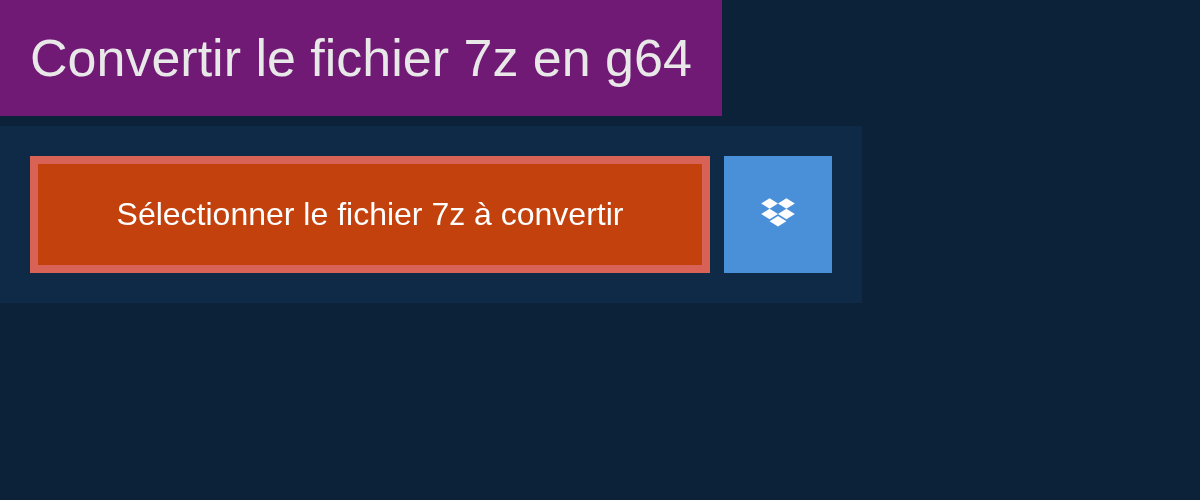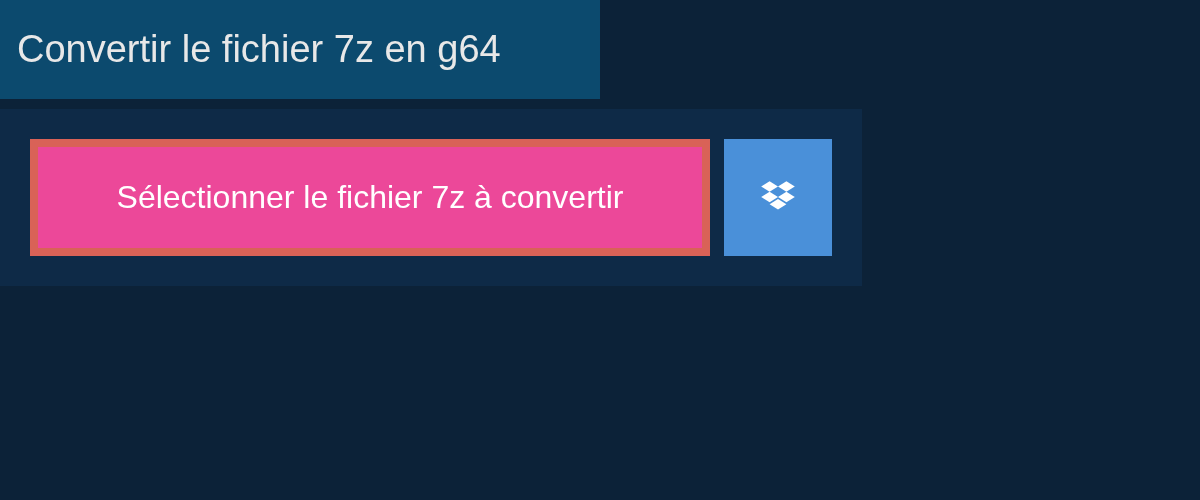--- a/index.html
+++ b/index.html
@@ -8,40 +8,40 @@
       box-sizing: border-box;
     }
     body {
       width: 1200px;
       height: 500px;
       background-color: #0c2238;
       font-family: -apple-system, BlinkMacSystemFont, 'Segoe UI', Arial, sans-serif;
       overflow: hidden;
     }
     .title-bar {
-      background-color: #0c4a6e;
+      background-color: #701a75;
       color: #e8e8e8;
-      font-size: 38px;
+      font-size: 52px;
       font-weight: 400;
-      padding: 28px 17px;
+      padding: 28px 30px;
       display: inline-block;
       min-width: 600px;
     }
     .upload-panel {
       background-color: #0e2a47;
       margin-top: 10px;
       padding: 30px;
       width: 862px;
       display: flex;
       gap: 14px;
       align-items: stretch;
     }
     .select-file-button {
       flex: 1;
-      background-color: #ec4899;
+      background-color: #c2410c;
       border: 8px solid #d96257;
       color: #ffffff;
       font-size: 32px;
       font-weight: 400;
       padding: 32px 20px;
       text-align: center;
       cursor: pointer;
       display: flex;
       align-items: center;
       justify-content: center;

